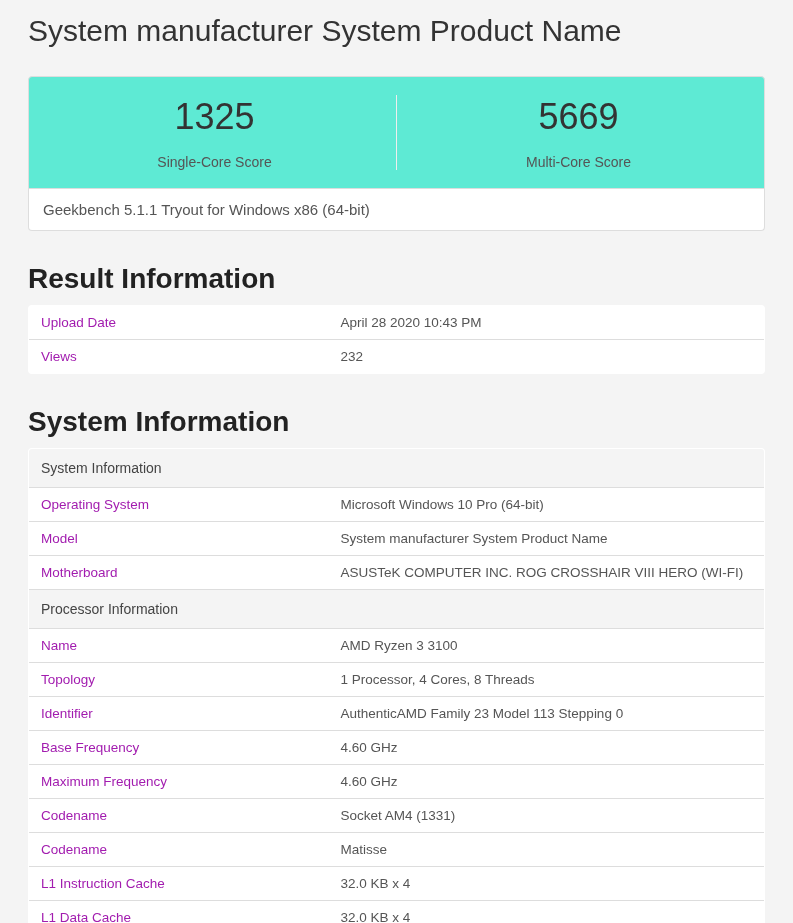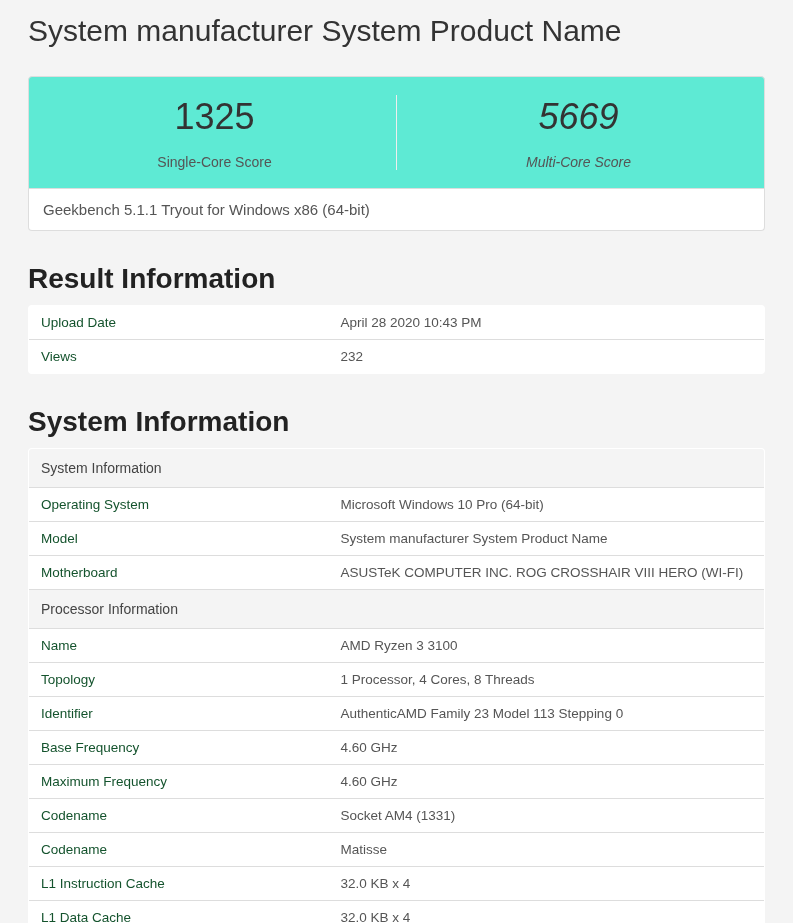--- a/index.html
+++ b/index.html
@@ -23,21 +23,20 @@
     border-radius: 4px 4px 0 0;
     display: flex;
     padding: 18px 4px;
   }
   .score-col {
     flex: 1;
     text-align: center;
   }
   .score-col + .score-col {
     border-left: 1px solid #eee;
-    font-style: italic;
   }
   .score-value {
     font-size: 36px;
     font-weight: 300;
     color: #333;
     line-height: 1.2;
   }
   .score-label {
     font-size: 14px;
     color: #555;
@@ -86,21 +85,21 @@
     padding: 9px 12px;
     border-bottom: 1px solid #ddd;
     vertical-align: middle;
     font-size: 13.5px;
   }
   table.info tr:last-child td {
     border-bottom: none;
   }
   table.info td.key {
     width: 300px;
-    color: #14532d;
+    color: #a21caf;
   }
   table.info td.val {
     color: #555;
   }
 </style>
 </head>
 <body>
 
 <h1 class="page-title">System manufacturer System Product Name</h1>
 

